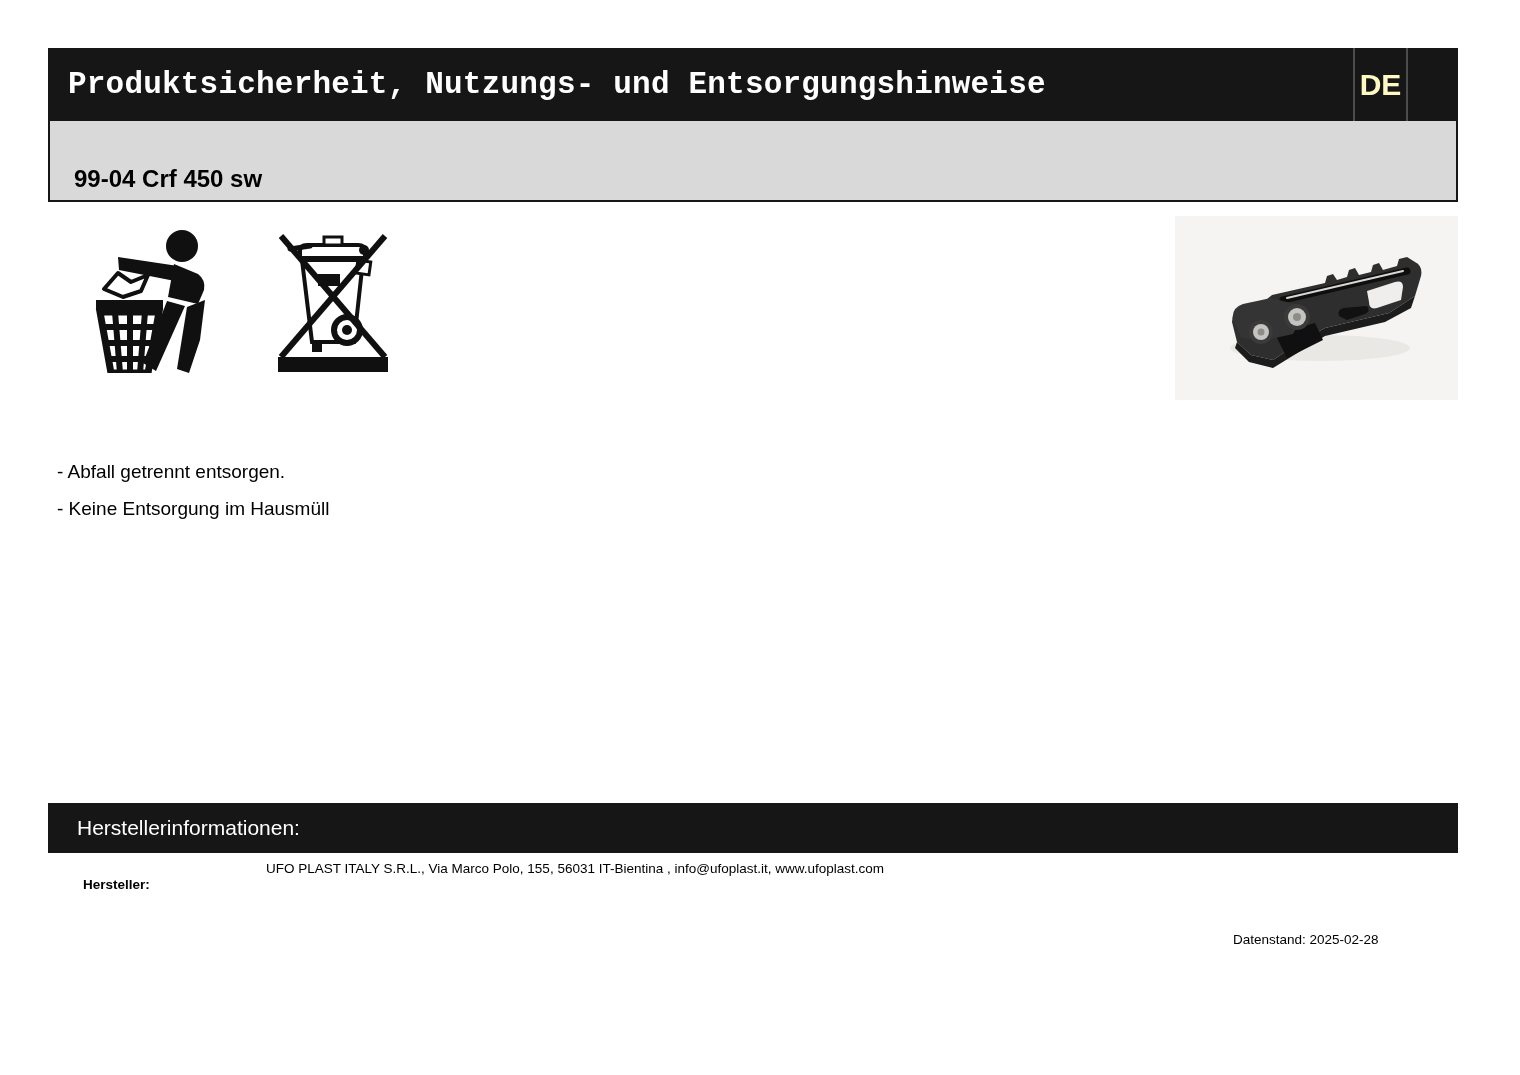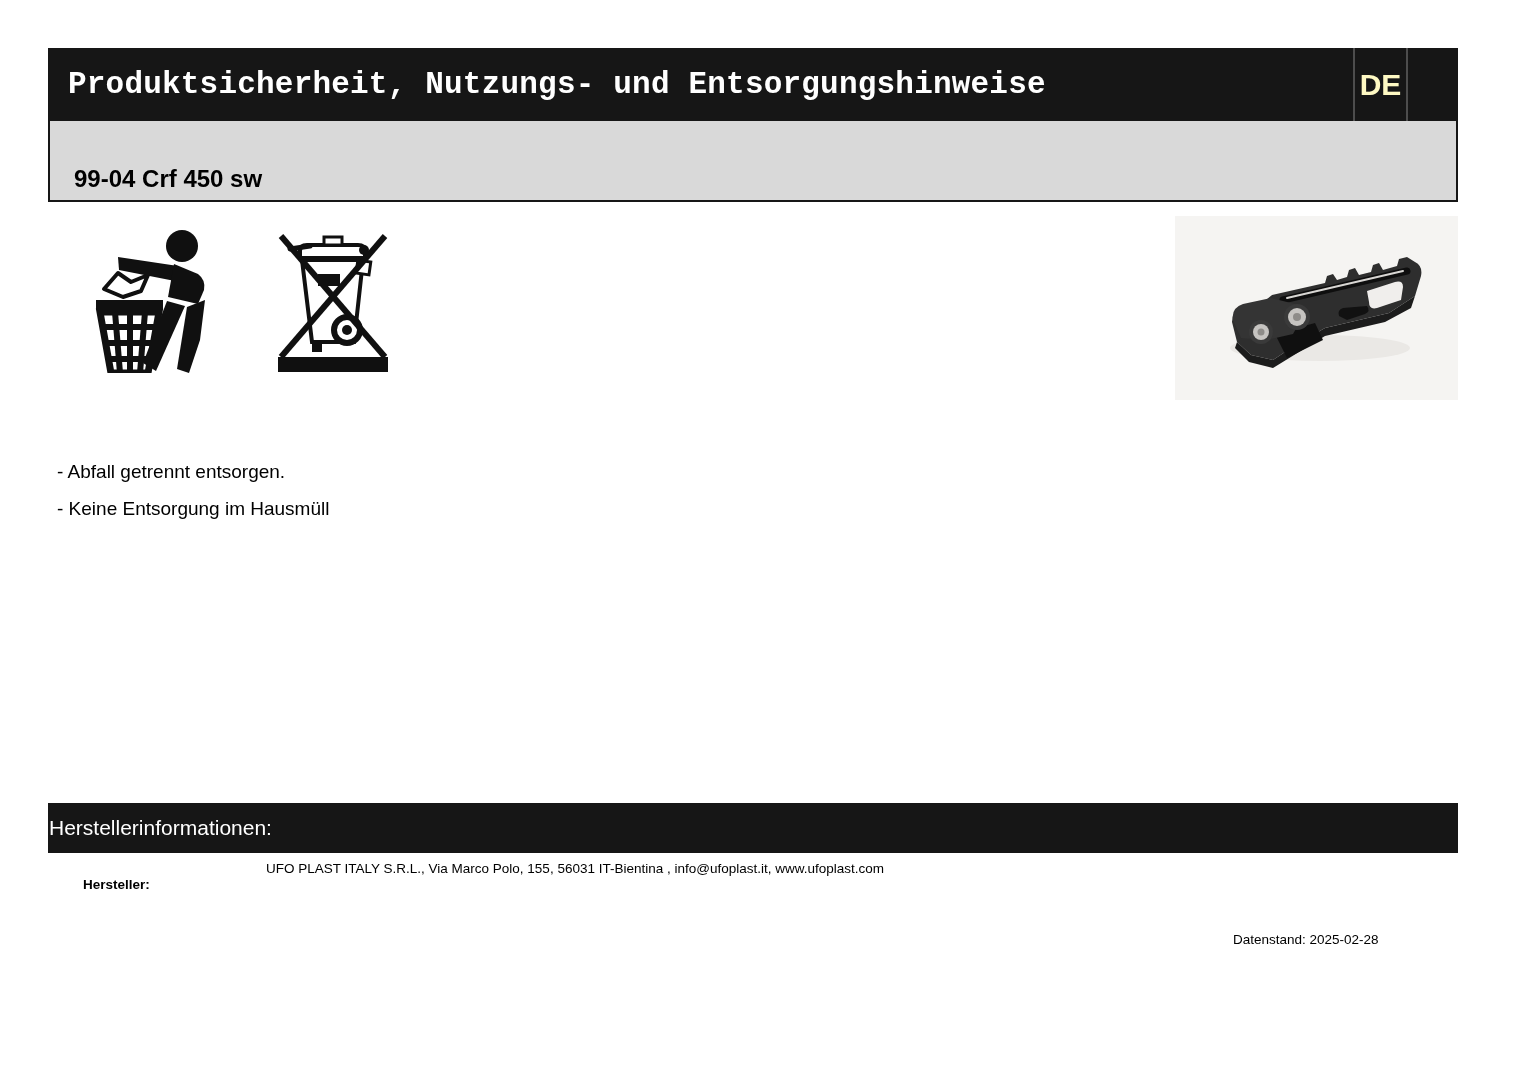--- a/index.html
+++ b/index.html
@@ -117,21 +117,21 @@
     left: 48px; top: 803px;
     width: 1410px; height: 50px;
     background: #161616;
     display: flex;
     align-items: center;
   }
   .mfr-bar-title {
     color: #ffffff;
     font-size: 21px;
     font-weight: normal;
-    padding-left: 1px;
+    padding-left: 29px;
     white-space: nowrap;
   }
   .mfr-row {
     position: absolute;
     left: 0; top: 861px;
     width: 1520px;
     font-size: 13.5px;
     white-space: nowrap;
   }
   .mfr-label {

